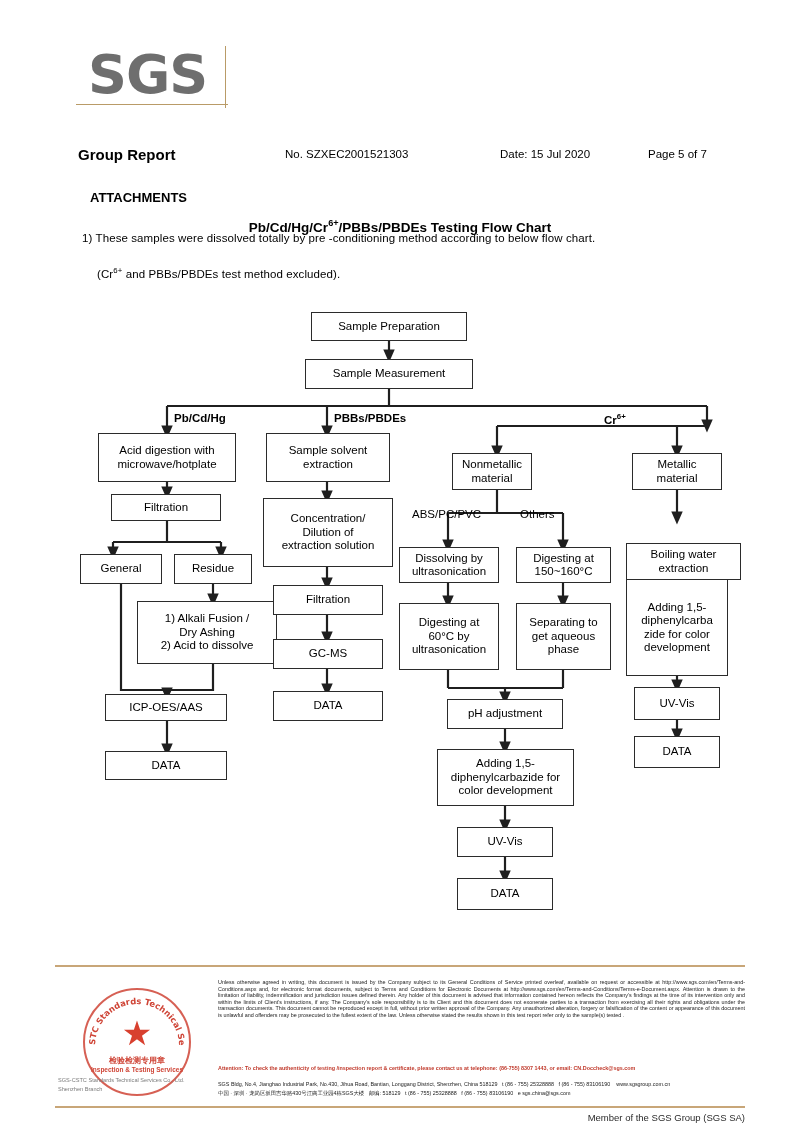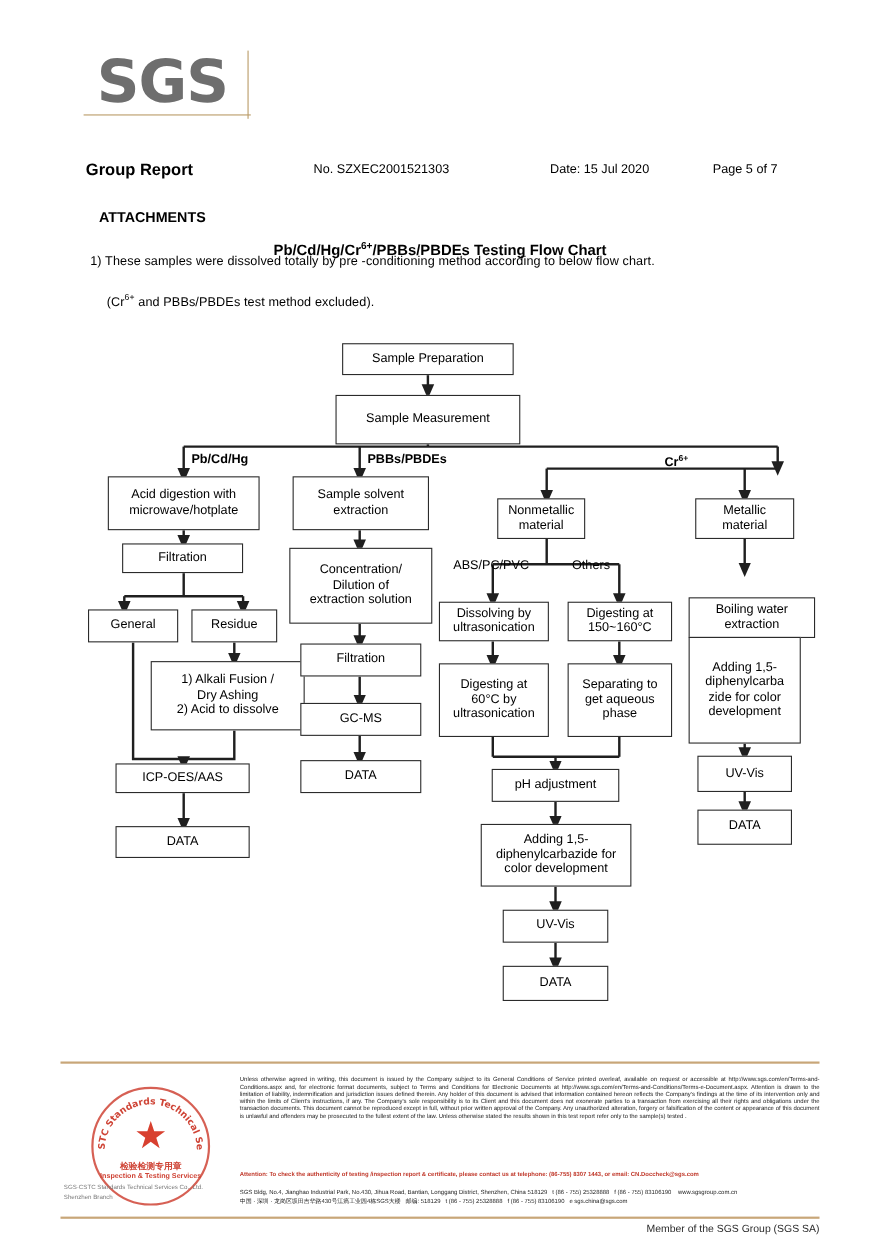--- a/index.html
+++ b/index.html
@@ -175,21 +175,21 @@
     <div class="blabel" style="left:174px;top:412px;">Pb/Cd/Hg</div>
     <div class="blabel" style="left:334px;top:412px;">PBBs/PBDEs</div>
     <div class="blabel" style="left:604px;top:412px;">
       <span>Cr</span><sup>6+</sup>
     </div>
 
     <div class="slabel" style="left:412px;top:508px;">ABS/PC/PVC</div>
     <div class="slabel" style="left:520px;top:508px;">Others</div>
 
     <div class="node" style="left:311px;top:312px;width:156px;height:29px;">Sample Preparation</div>
-    <div class="node" style="left:305px;top:359px;width:168px;height:45px;">Sample Measurement</div>
+    <div class="node" style="left:305px;top:359px;width:168px;height:30px;">Sample Measurement</div>
 
     <div class="node" style="left:98px;top:433px;width:138px;height:49px;">Acid digestion with<br>microwave/hotplate</div>
     <div class="node" style="left:111px;top:494px;width:110px;height:27px;">Filtration</div>
     <div class="node" style="left:80px;top:554px;width:82px;height:30px;">General</div>
     <div class="node" style="left:174px;top:554px;width:78px;height:30px;">Residue</div>
     <div class="node" style="left:137px;top:601px;width:140px;height:63px;">1) Alkali Fusion /<br>Dry Ashing<br>2) Acid to dissolve</div>
     <div class="node" style="left:105px;top:694px;width:122px;height:27px;">ICP-OES/AAS</div>
     <div class="node" style="left:105px;top:751px;width:122px;height:29px;">DATA</div>
 
     <div class="node" style="left:266px;top:433px;width:124px;height:49px;">Sample solvent<br>extraction</div>

